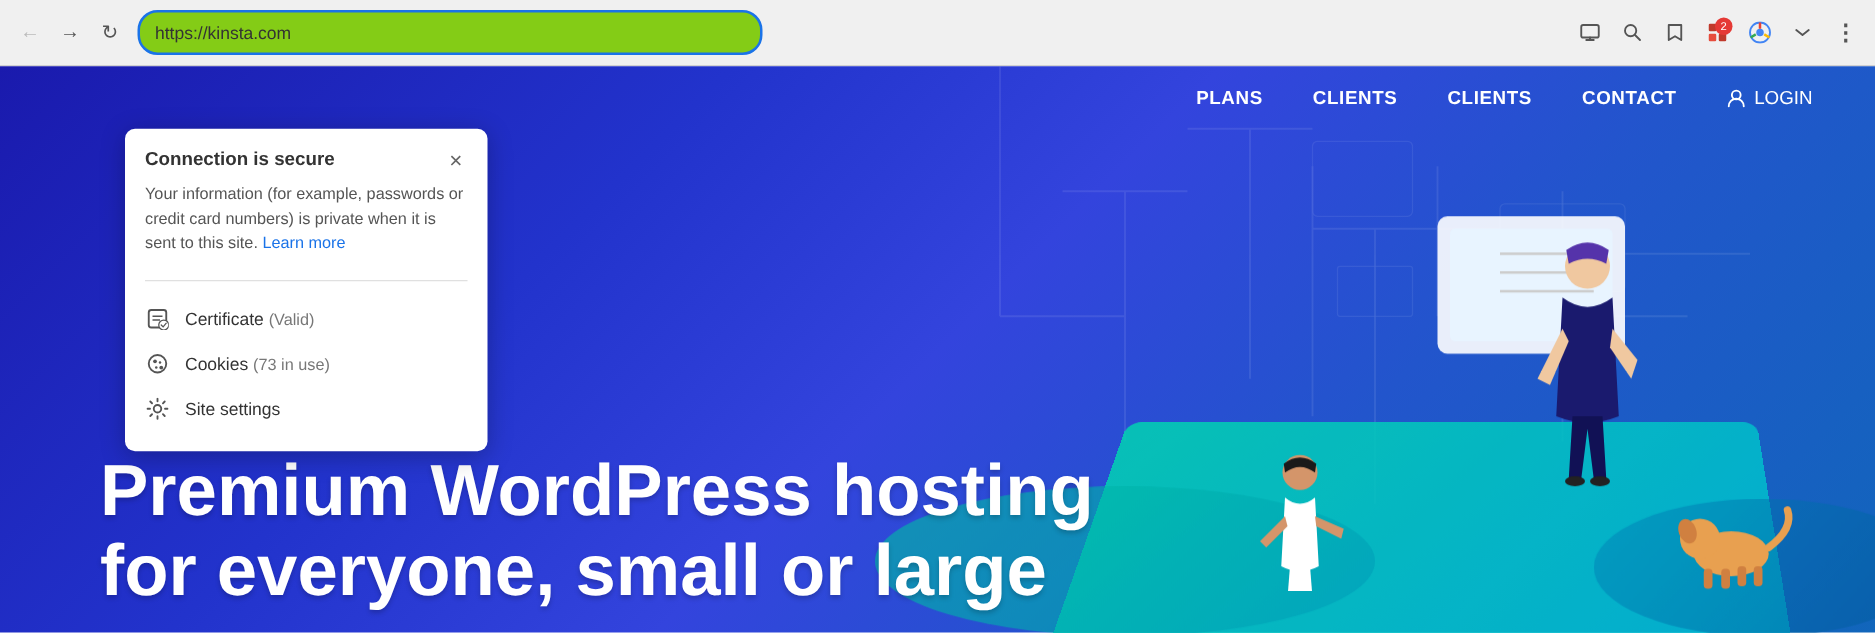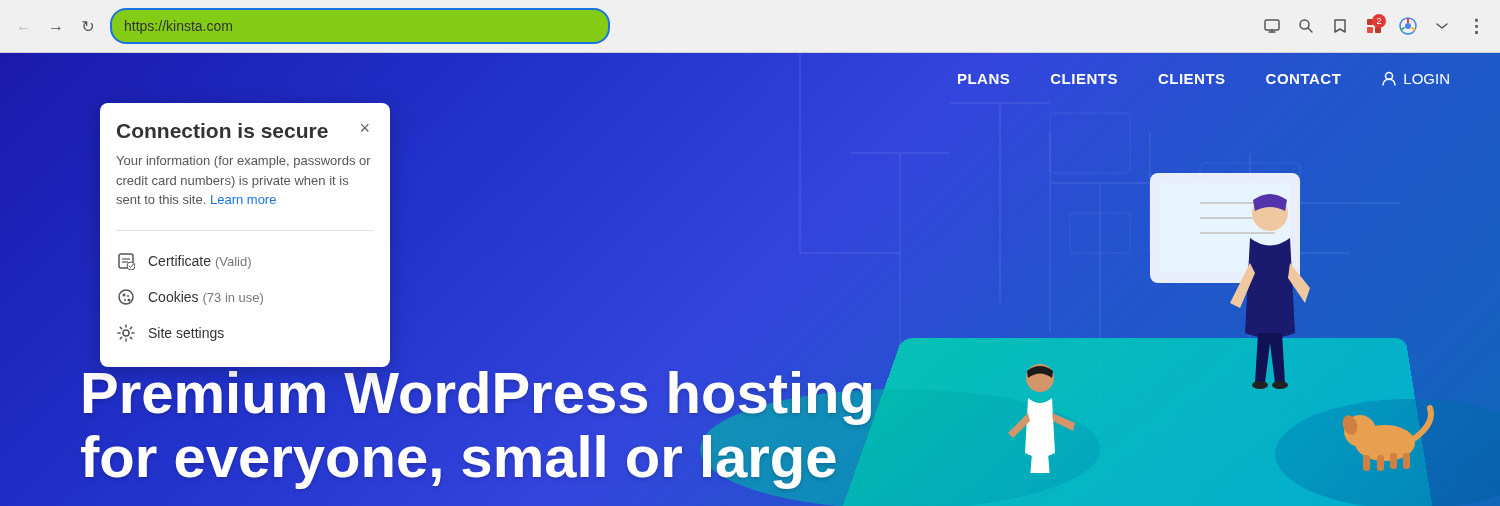--- a/index.html
+++ b/index.html
@@ -170,21 +170,21 @@
     }
 
     .popup-header {
       display: flex;
       justify-content: space-between;
       align-items: flex-start;
       margin-bottom: 8px;
     }
 
     .popup-title {
-      font-size: 21px;
+      font-size: 15px;
       font-weight: 600;
       color: #333;
     }
 
     .popup-close {
       background: none;
       border: none;
       cursor: pointer;
       font-size: 18px;
       color: #666;

